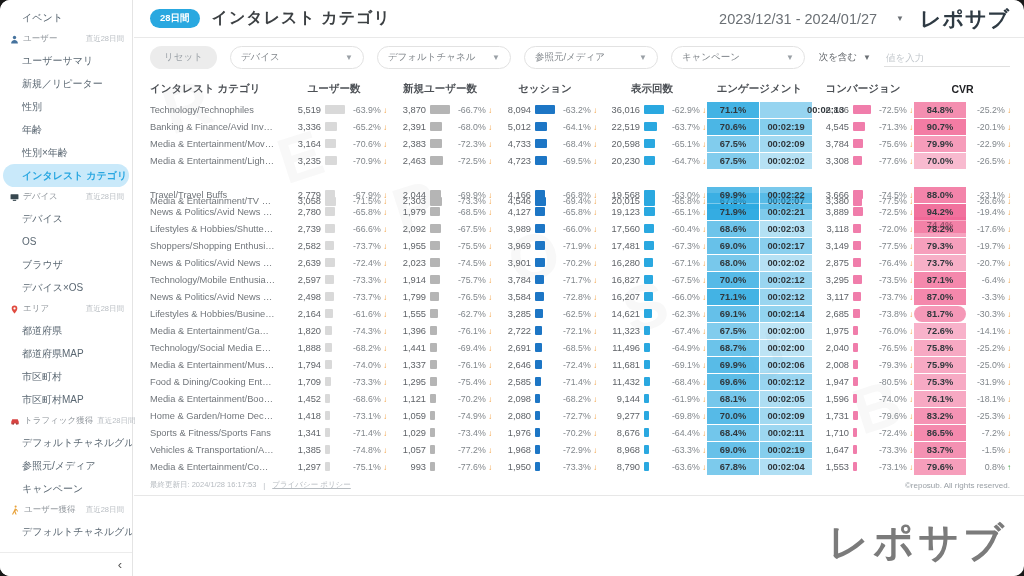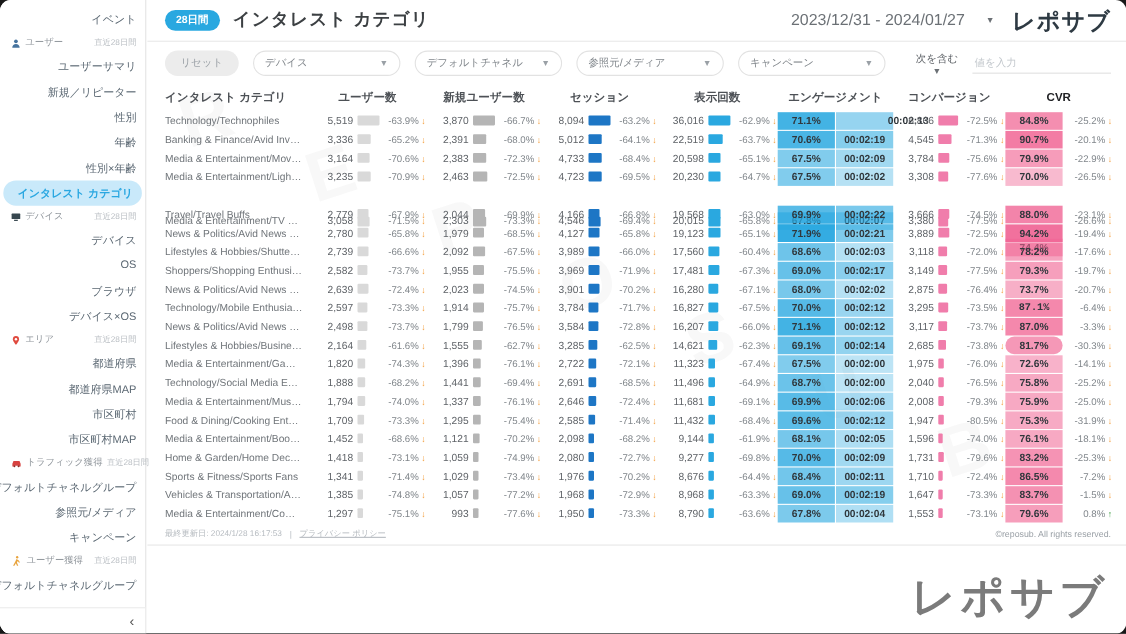--- a/index.html
+++ b/index.html
@@ -2,21 +2,21 @@
 <html><head>
 <meta charset="utf-8">
 <style>
   html,body{margin:0;padding:0;background:#181818;font-family:"Liberation Sans","DejaVu Sans",sans-serif;}
   .app{position:relative;width:1024px;height:576px;background:#fff;border-radius:10px;overflow:hidden;}
 
   
   .sidebar{position:absolute;left:0;top:0;bottom:0;width:133px;box-sizing:border-box;
            border-right:1px solid #e4e4e4;background:#fff;padding-top:6px;}
   .sb-item{height:23px;display:flex;align-items:center;padding:0 8px 0 22px;font-size:10px;
-           color:#5a6772;cursor:pointer;white-space:nowrap;overflow:hidden;justify-content:flex-end;}
+           color:#5a6772;cursor:pointer;white-space:nowrap;overflow:hidden;}
   .sb-item.active{background:#c9e9fa;border-radius:12px;margin:0 3px;padding-left:19px;
                   color:#2aa7e1;font-weight:bold;}
   .sb-sec{height:20px;display:flex;align-items:center;gap:4px;padding:0 8px 0 10px;
           font-size:8.5px;color:#8f959b;white-space:nowrap;}
   .sb-sec .recent{margin-left:auto;font-size:7.5px;color:#b9bec3;}
   .sb-sec .icn{display:flex;align-items:center;}
   .sb-foot{position:absolute;bottom:0;left:0;right:0;height:23px;border-top:1px solid #ececec;
            display:flex;align-items:center;justify-content:flex-end;padding:0 10px;background:#fff;}
   .chev{color:#555;font-size:13px;cursor:pointer;line-height:1;}
 
@@ -27,21 +27,21 @@
   .title{font-size:16px;font-weight:bold;color:#3c4043;margin-left:12px;letter-spacing:1px;}
   .daterange{margin-left:auto;font-size:14.5px;color:#6b7075;display:flex;align-items:center;gap:19px;cursor:pointer;}
   .caret{font-size:8px;color:#6b7075;}
   .brand{font-size:21px;font-weight:800;color:#2e3a43;margin-left:16px;letter-spacing:1px;}
 
   .filters{display:flex;align-items:center;gap:13px;padding:8px 14px 2px 16px;}
   .pill-reset{background:#ececec;color:#9aa0a6;font-size:9.5px;padding:5px 14px;border-radius:13px;cursor:pointer;}
   .pill-dd{border:1px solid #e2e2e2;border-radius:13px;font-size:9.5px;color:#80868b;
            padding:4px 10px;width:112px;display:flex;align-items:center;justify-content:space-between;cursor:pointer;background:#fff;}
   .pill-dd .caret{color:#9aa0a6;}
-  .cond{margin-left:auto;display:flex;align-items:center;font-size:9.5px;color:#5f6368;cursor:pointer;flex-direction:column;}
+  .cond{margin-left:auto;display:flex;align-items:center;gap:6px;font-size:9.5px;color:#5f6368;cursor:pointer;}
   .finput{border:none;border-bottom:1px solid #e0e0e0;font-size:9.5px;width:122px;padding:3px 2px;color:#444;outline:none;background:transparent;}
   .finput::placeholder{color:#c2c7cc;}
 
   
   .tablewrap{padding:6px 6px 0 16px;position:relative;}
   .tgrid{display:grid;
     grid-template-columns:130px 40px 22px 42px 38px 22px 42px 38px 22px 42px 42px 22px 42px 52px 52px 36px 20px 42px 52px 44px;
     column-gap:1px;align-items:center;}
   .thead{height:24px;font-size:10.5px;font-weight:bold;color:#4d5156;}
   .th{cursor:pointer;}
@@ -590,21 +590,21 @@
               <span class="bar" style="display: block; width: 9px; background: rgb(42, 168, 224);"></span>
             </span>
             <span class="pct"><span>-67.5%</span><span class="arr-down"> ↓</span></span>
             <span class="heat" style="background: rgba(41, 168, 224, 0.79);">70.0%</span>
             <span class="heat" style="background: rgba(41, 168, 224, 0.48);">00:02:12</span>
             <span class="num">3,295</span>
             <span class="barc">
               <span class="bar" style="display: block; width: 9px; background: rgb(240, 125, 171);"></span>
             </span>
             <span class="pct"><span>-73.5%</span><span class="arr-down"> ↓</span></span>
-            <span class="heat" style="background: rgba(240, 98, 146, 0.76); font-family: Liberation Mono, monospace;">87.1%</span>
+            <span class="heat" style="background: rgba(240, 98, 146, 0.76);">87.1%</span>
             <span class="pct"><span>-6.4%</span><span class="arr-down"> ↓</span></span>
           </div>
           <div class="tgrid trow">
             <span class="cat">News &amp; Politics/Avid News Re...</span>
             <span class="num">2,498</span>
             <span class="barc">
               <span class="bar" style="display: block; width: 9px; background: rgb(217, 217, 217);"></span>
             </span>
             <span class="pct"><span>-73.7%</span><span class="arr-down"> ↓</span></span>
             <span class="num">1,799</span>

